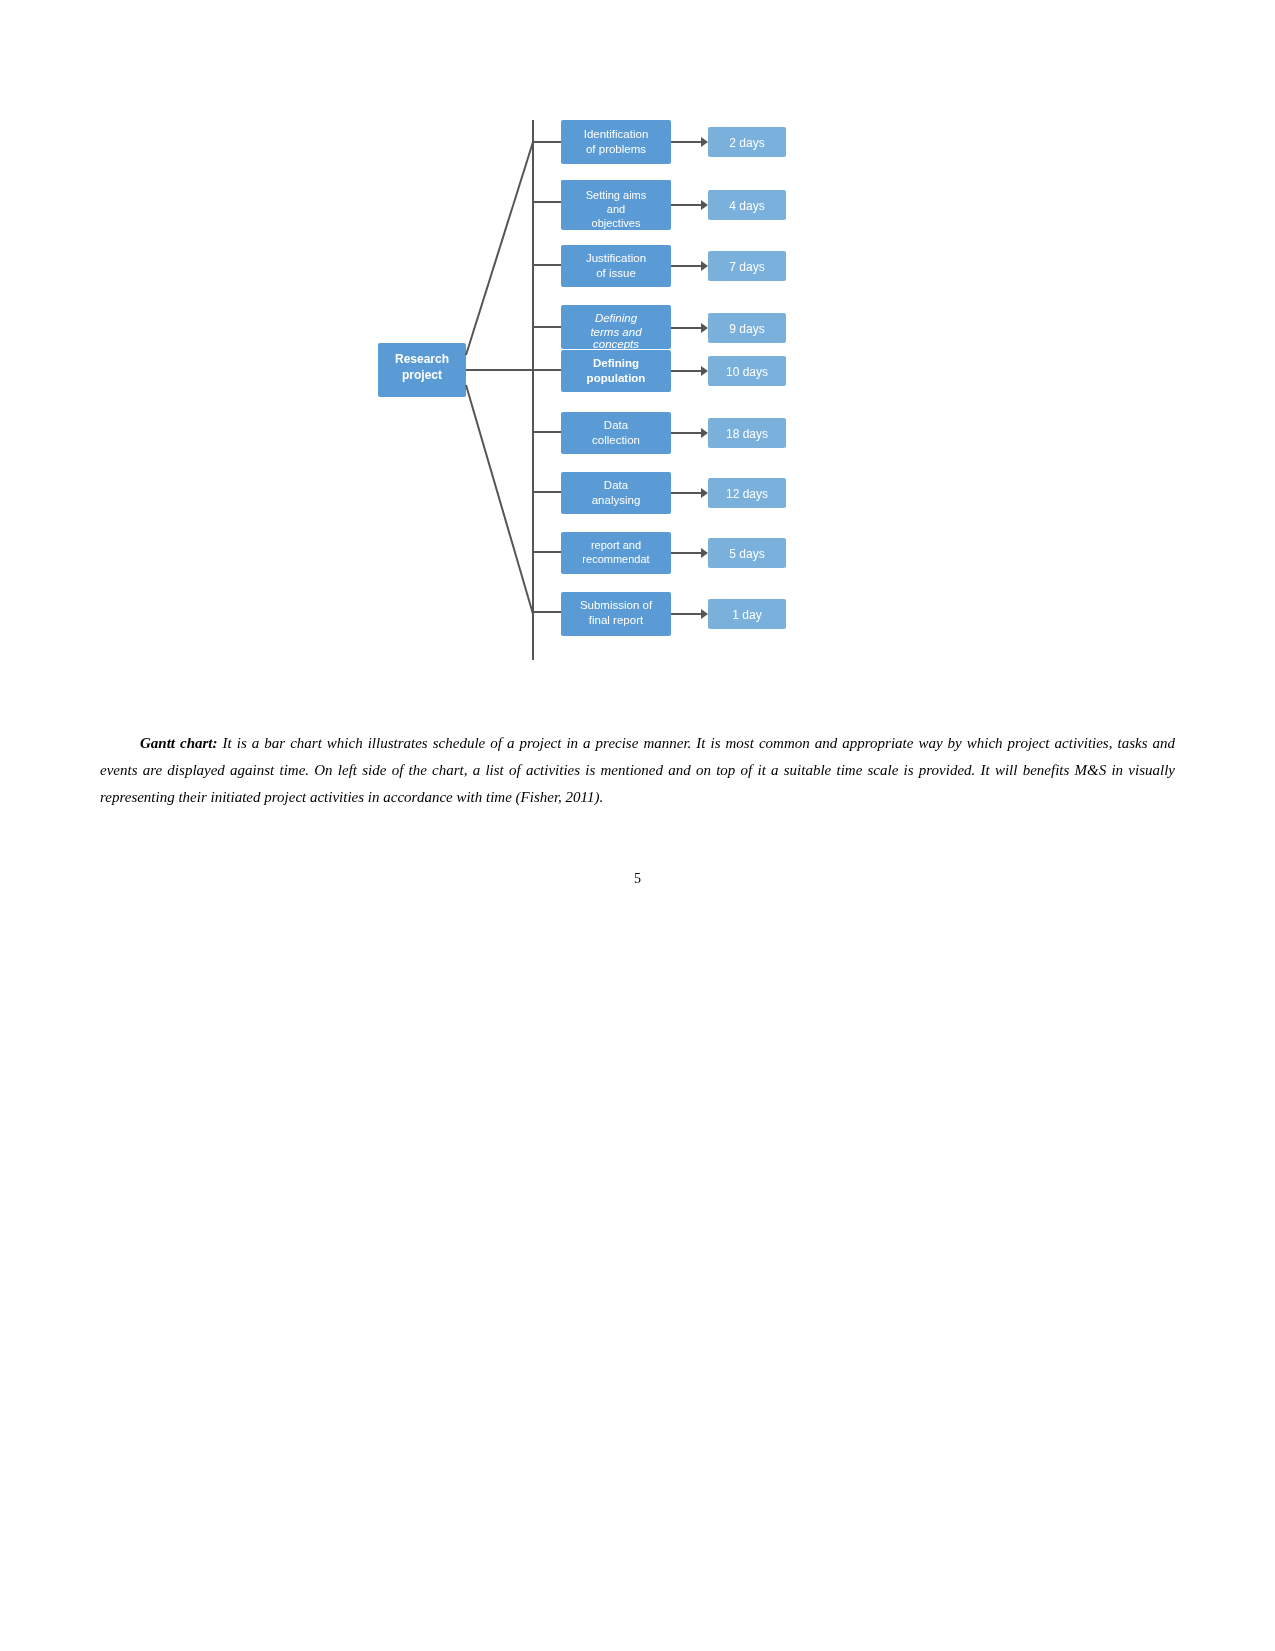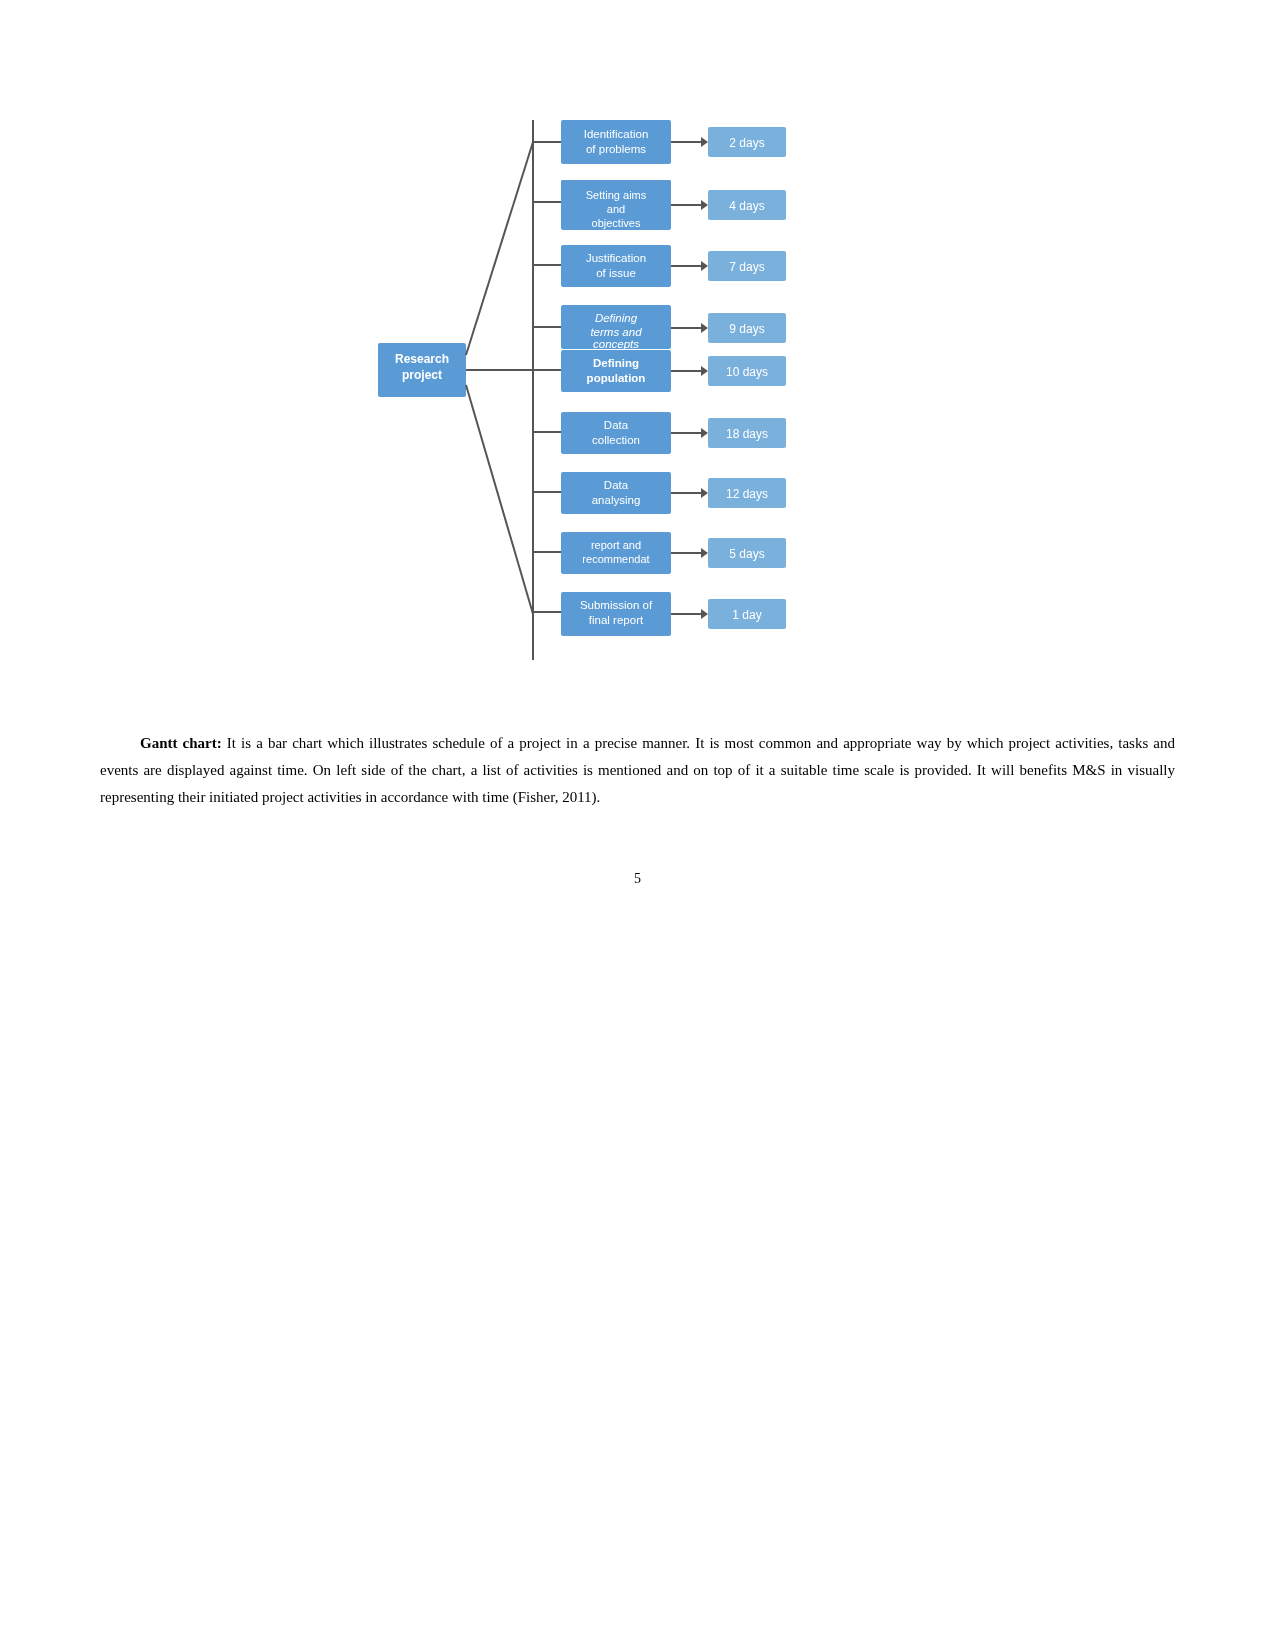--- a/index.html
+++ b/index.html
@@ -21,20 +21,21 @@
     .text-section {
       margin-top: 20px;
       font-size: 15px;
       line-height: 1.8;
       text-align: justify;
     }
 
     .text-section p {
       text-indent: 40px;
       margin-bottom: 12px;
+      font-style: italic;
     }
 
     
     .page-number {
       text-align: center;
       margin-top: 60px;
       font-size: 14px;
       color: #000;
     }
 

